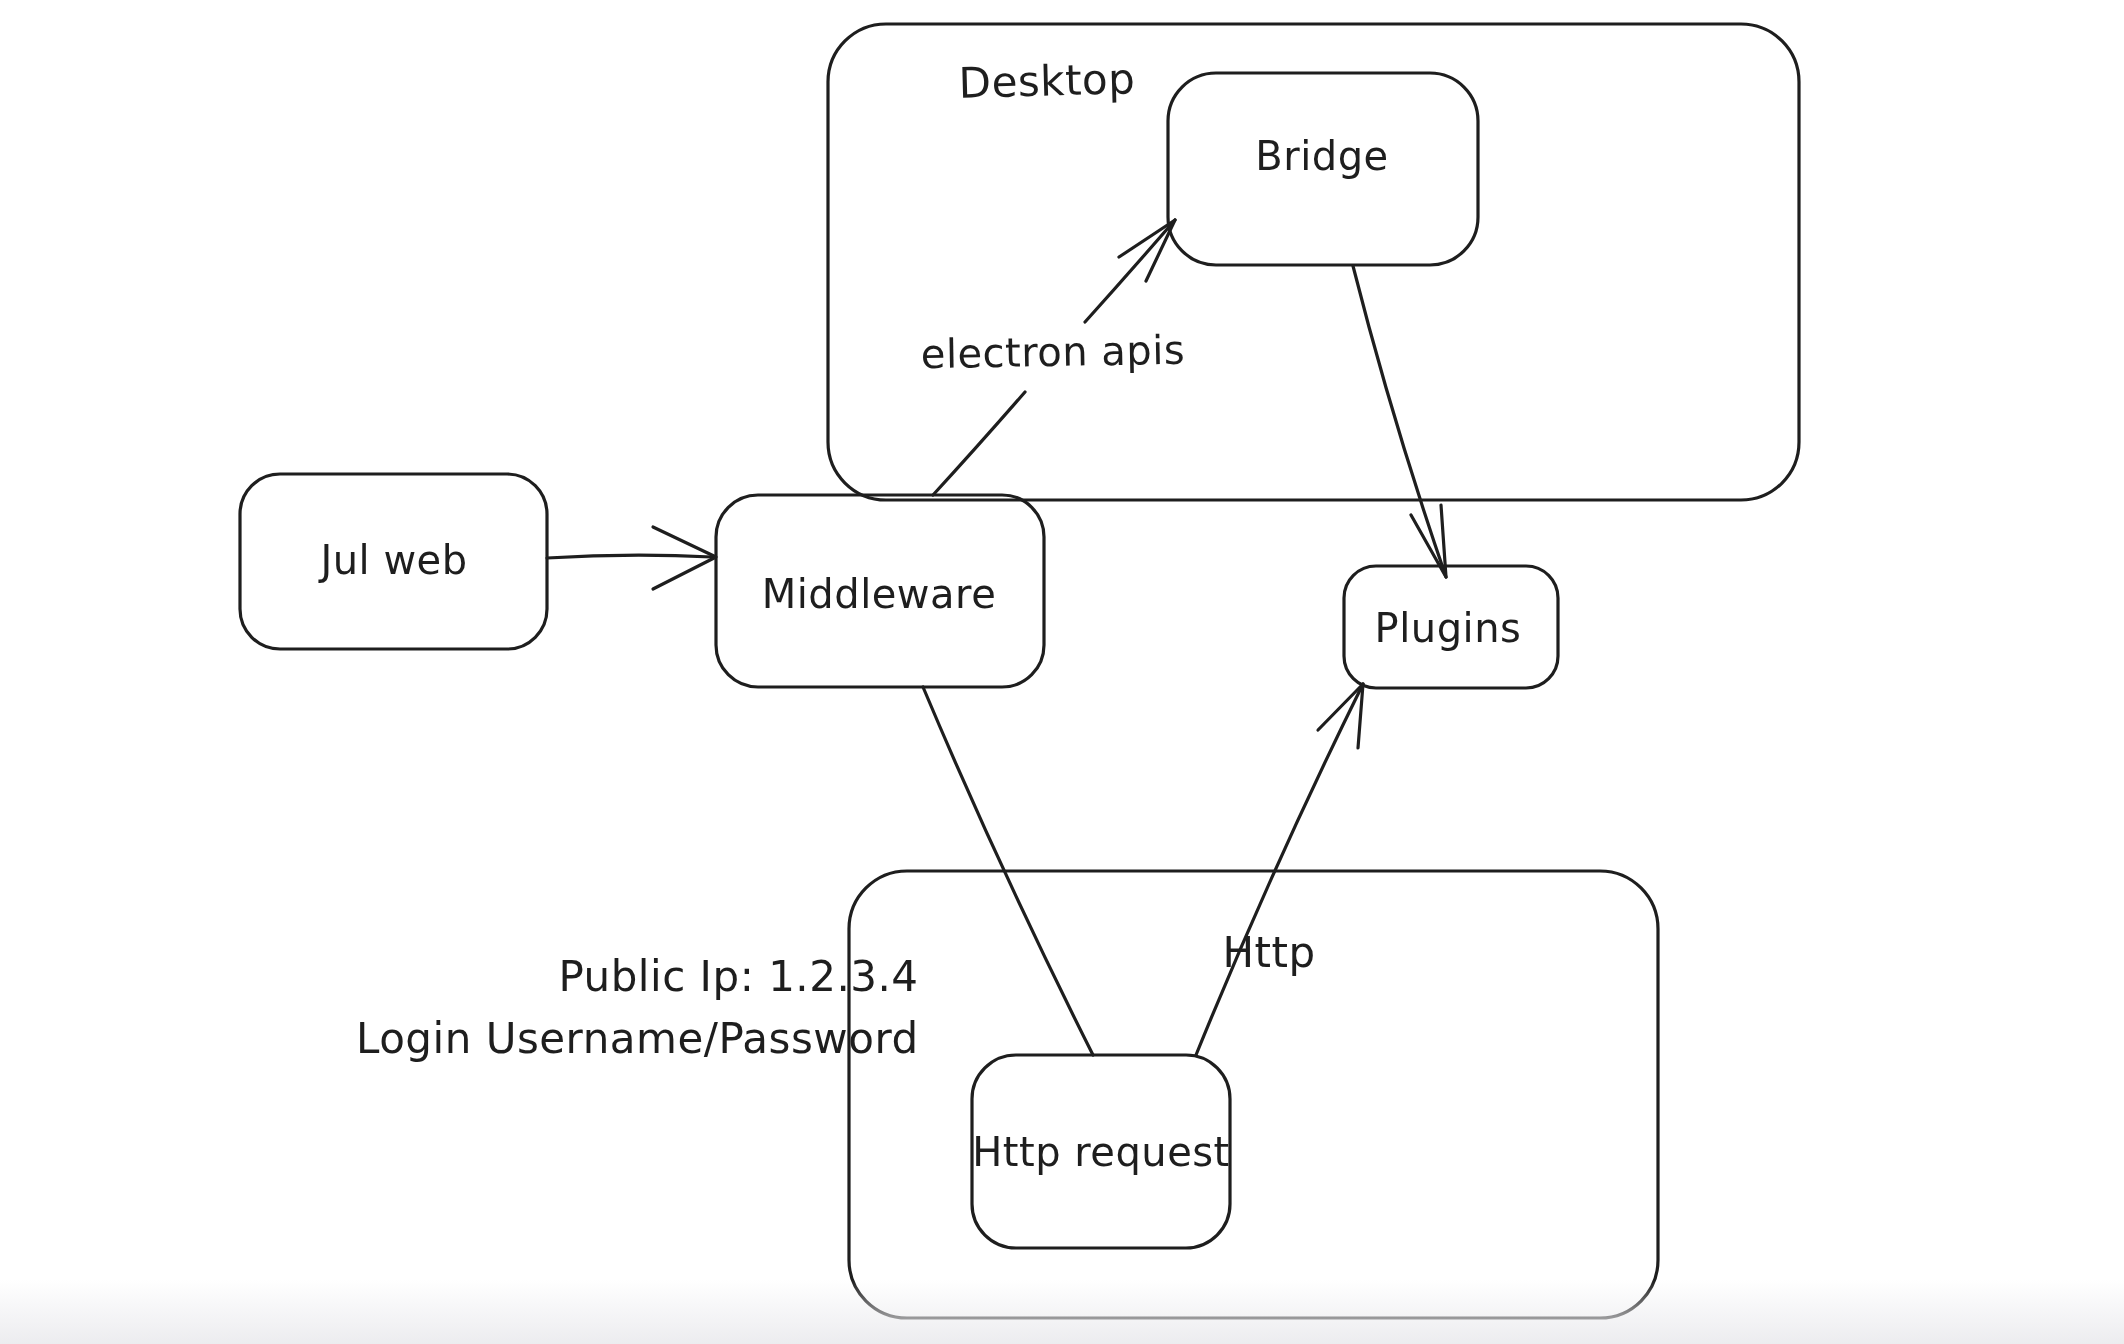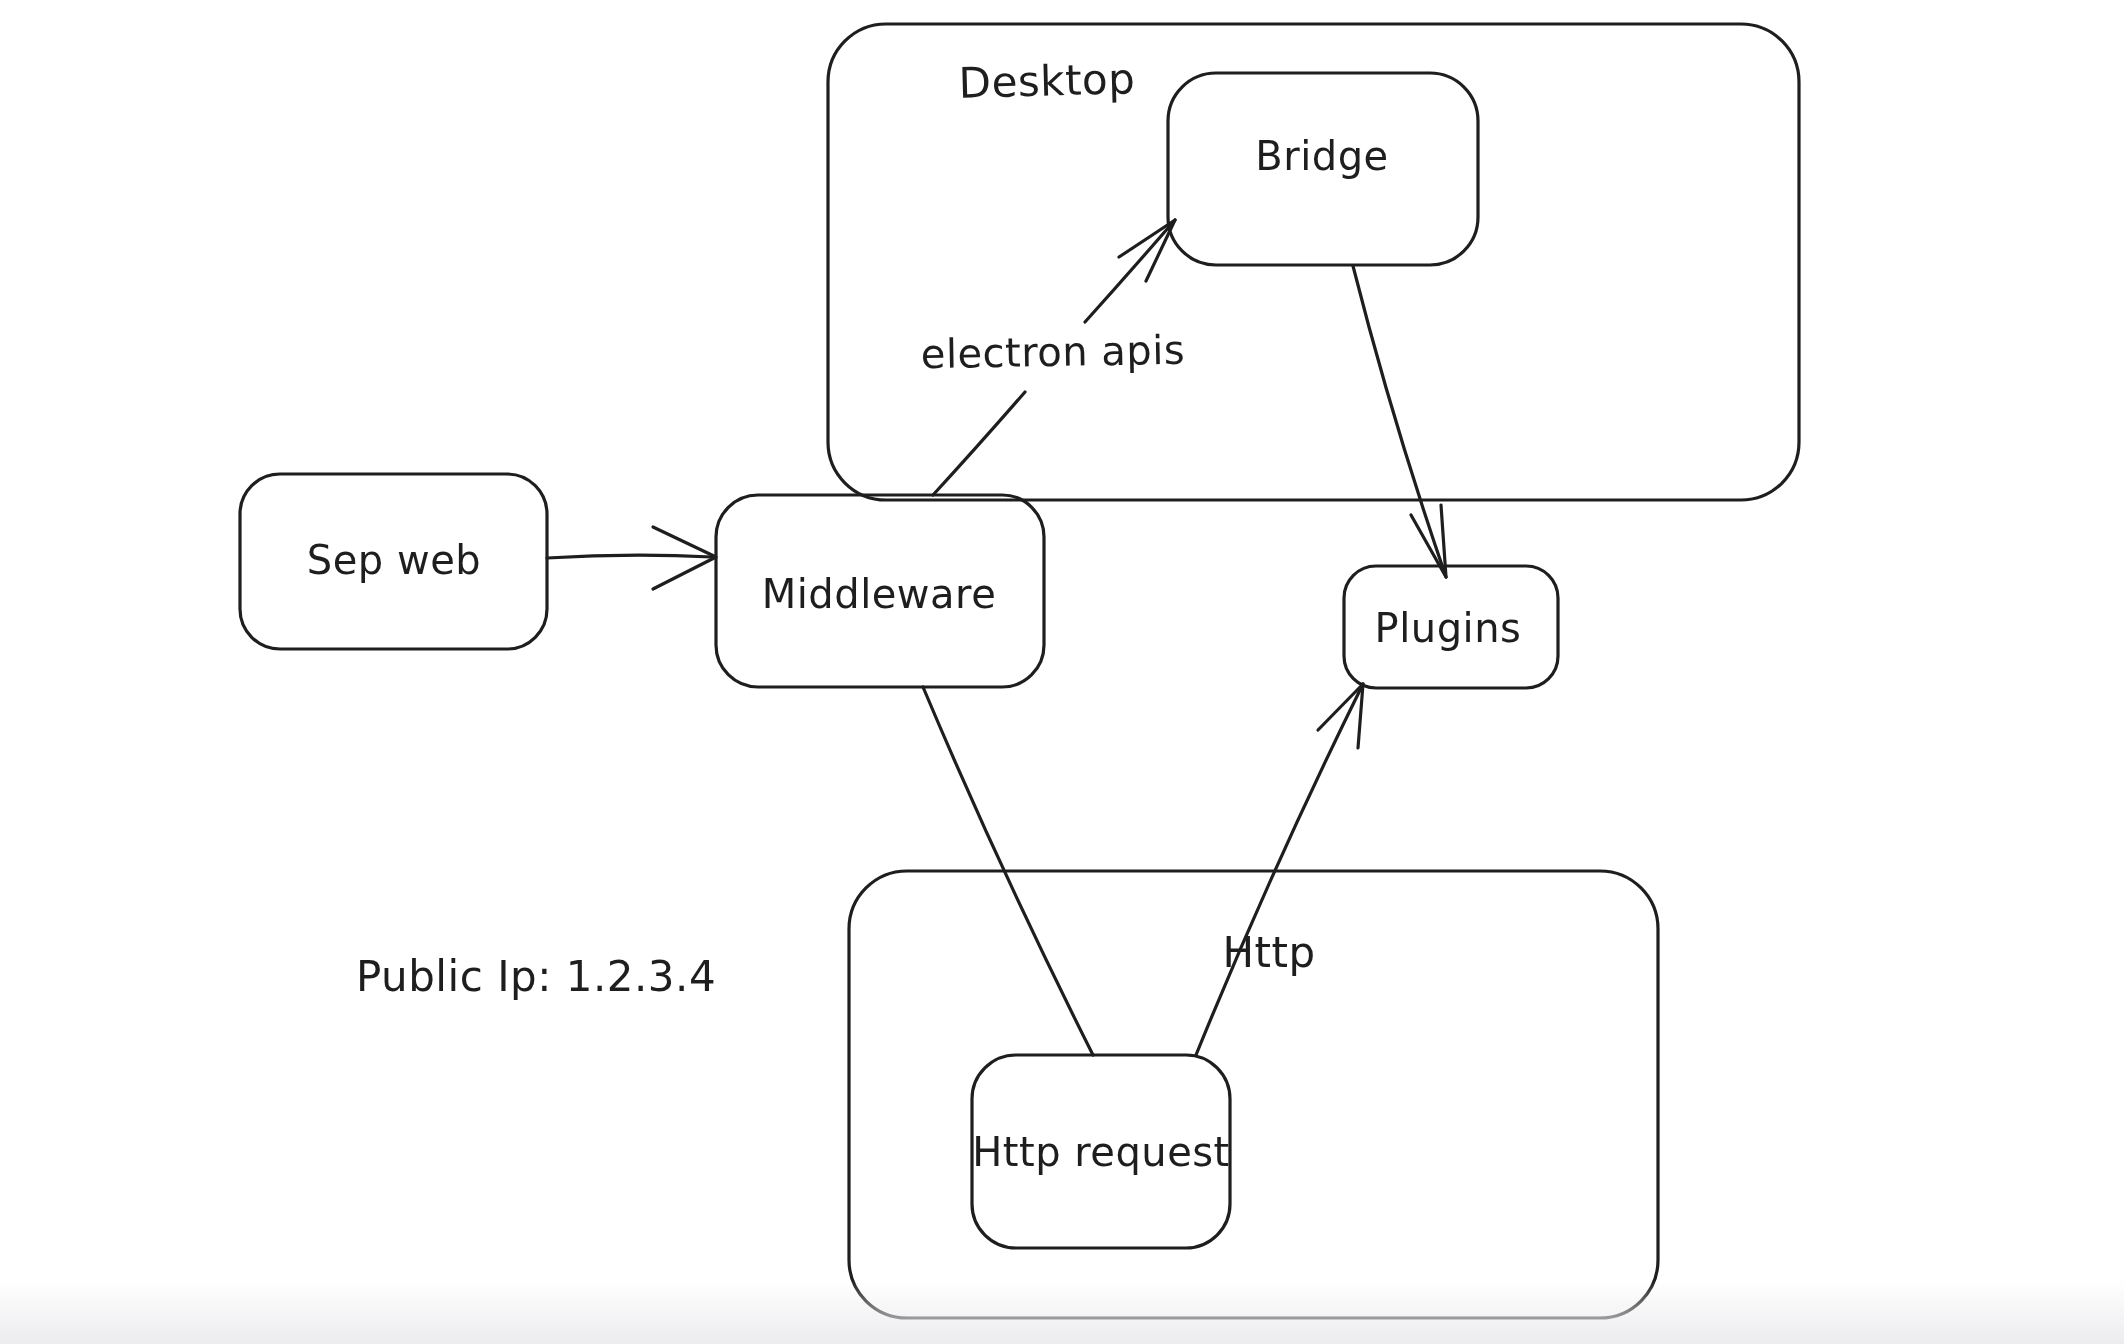--- a/index.html
+++ b/index.html
@@ -80,26 +80,27 @@
 
     <path d="M923 687 Q1000 870 1093 1055"></path>
 
     <path d="M1196 1055 Q1272 868 1363 684"></path>
     <path d="M1363 684 L1358 748 M1363 684 L1318 730"></path>
   </svg>
 
   <div class="lbl container-lbl" style="left:1047px; top:81px; transform:translate(-50%,-50%) rotate(-1.5deg);">Desktop</div>
   <div class="lbl container-lbl" style="left:1269px; top:952px;">Http</div>
 
-  <div class="lbl" style="left:394px; top:560px;">Sep web</div>
+  <div class="lbl" style="left:394px; top:560px;">Jul web</div>
   <div class="lbl" style="left:879px; top:594px;">Middleware</div>
   <div class="lbl" style="left:1322px; top:156px;">Bridge</div>
   <div class="lbl" style="left:1448px; top:628px;">Plugins</div>
   <div class="lbl" style="left:1101px; top:1152px;">Http request</div>
 
   <div class="lbl" style="left:1053px; top:352px; transform:translate(-50%,-50%) rotate(-1deg);">electron apis</div>
 
   <div class="annotation">
     <div>Public Ip: 1.2.3.4</div>
+    <div>Login Username/Password</div>
   </div>
 
   <div class="bottom-fade"></div>
 </div>
 
 </body></html>

